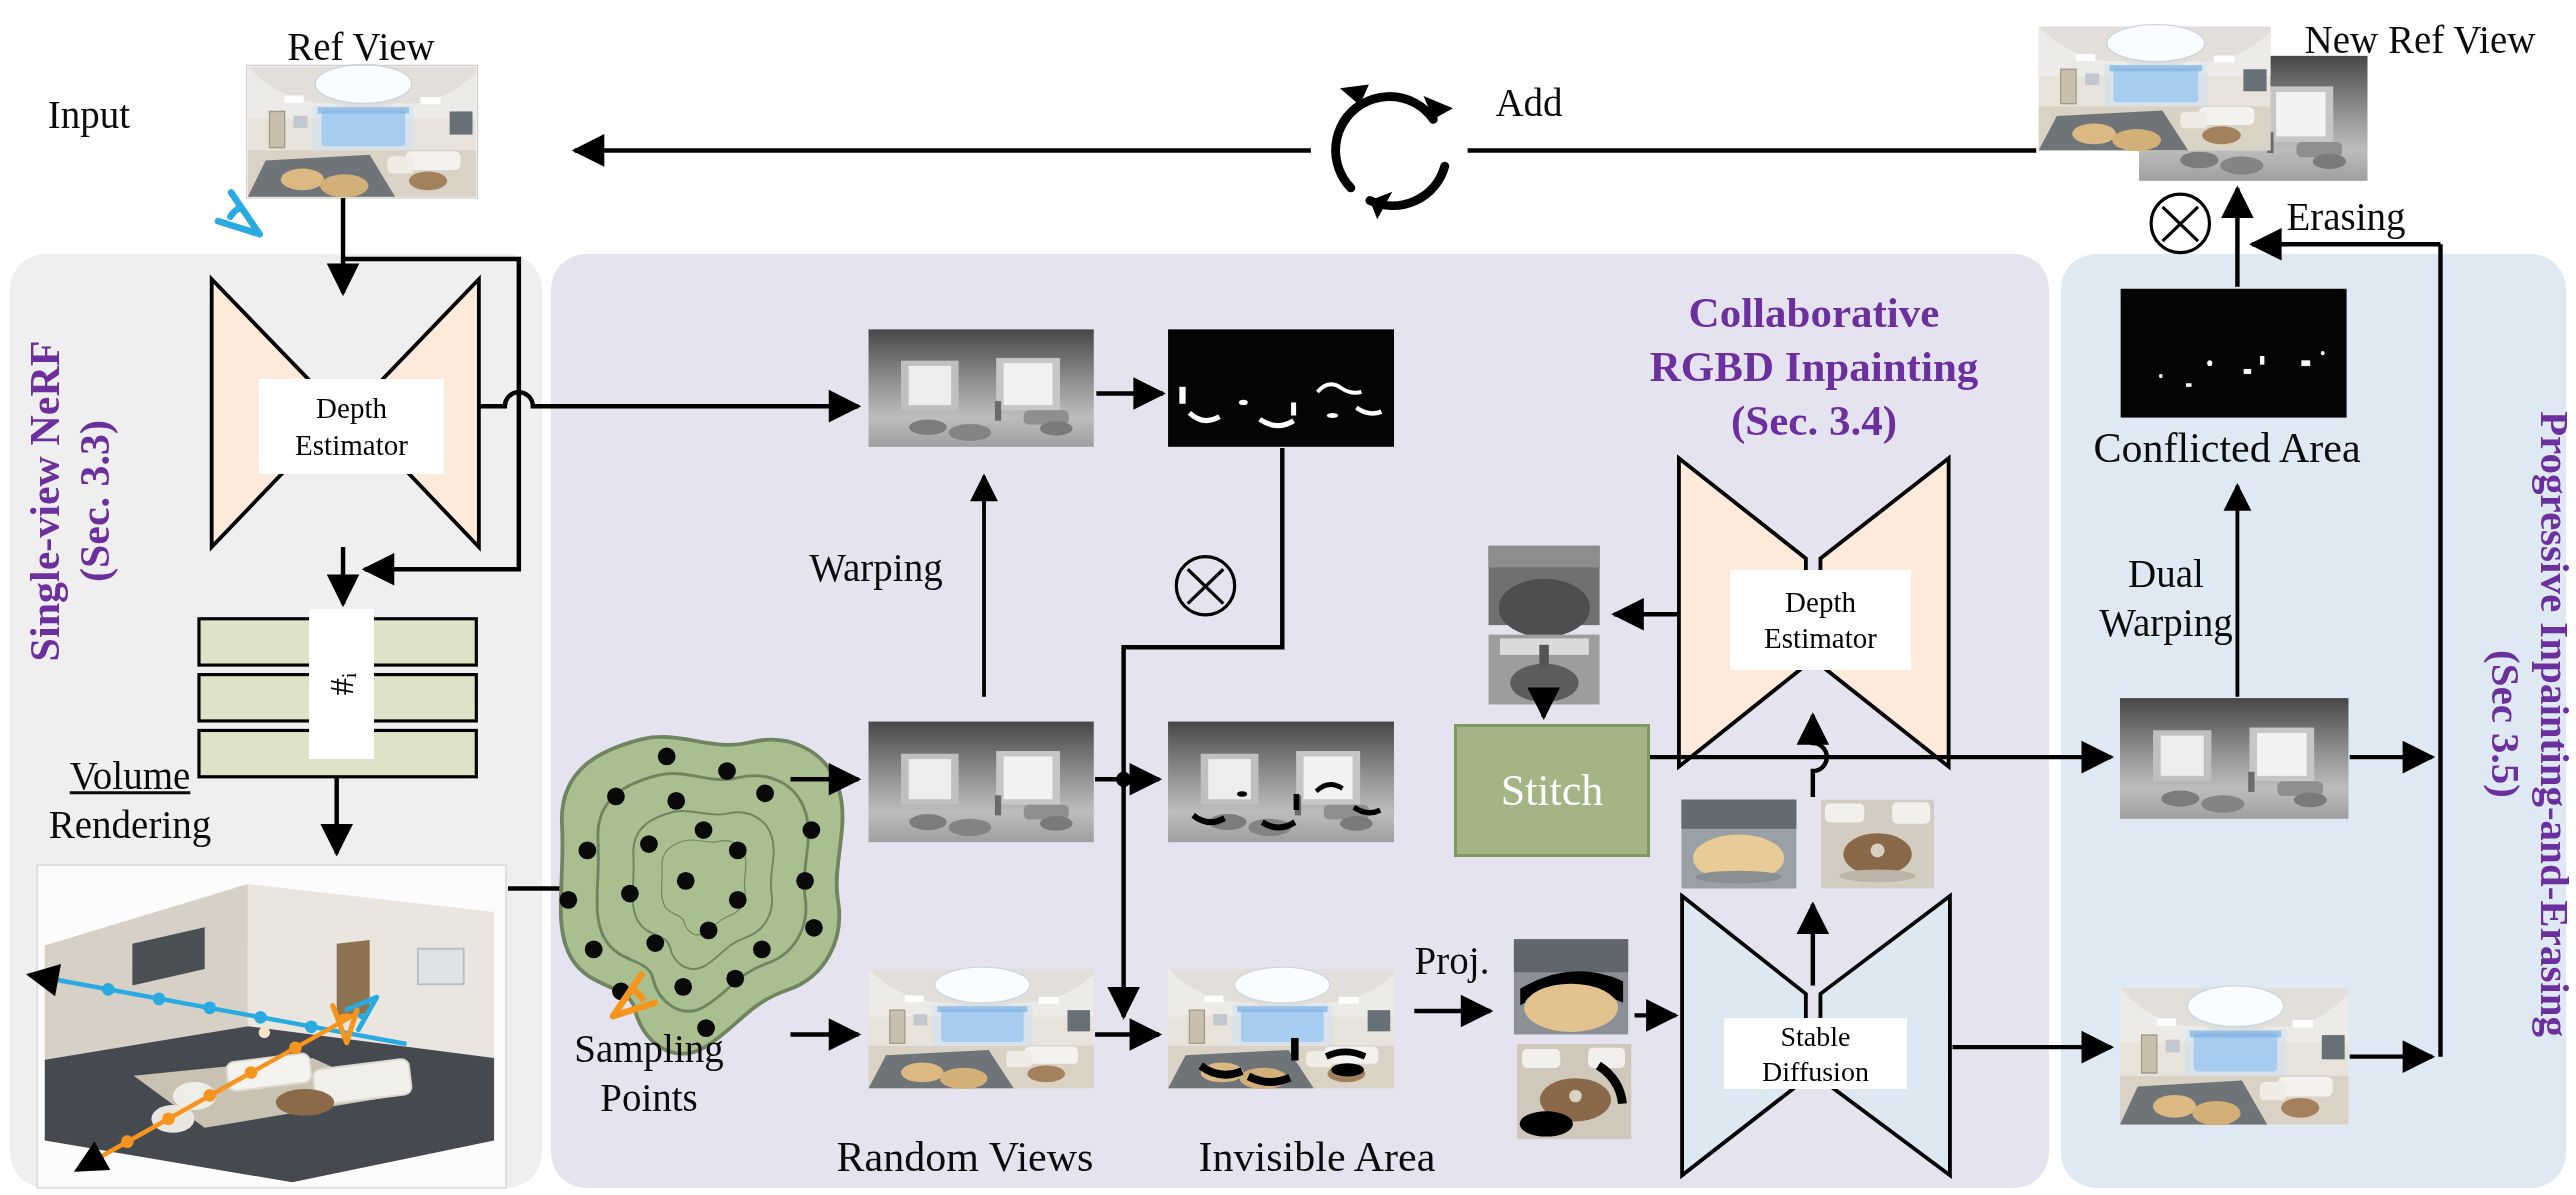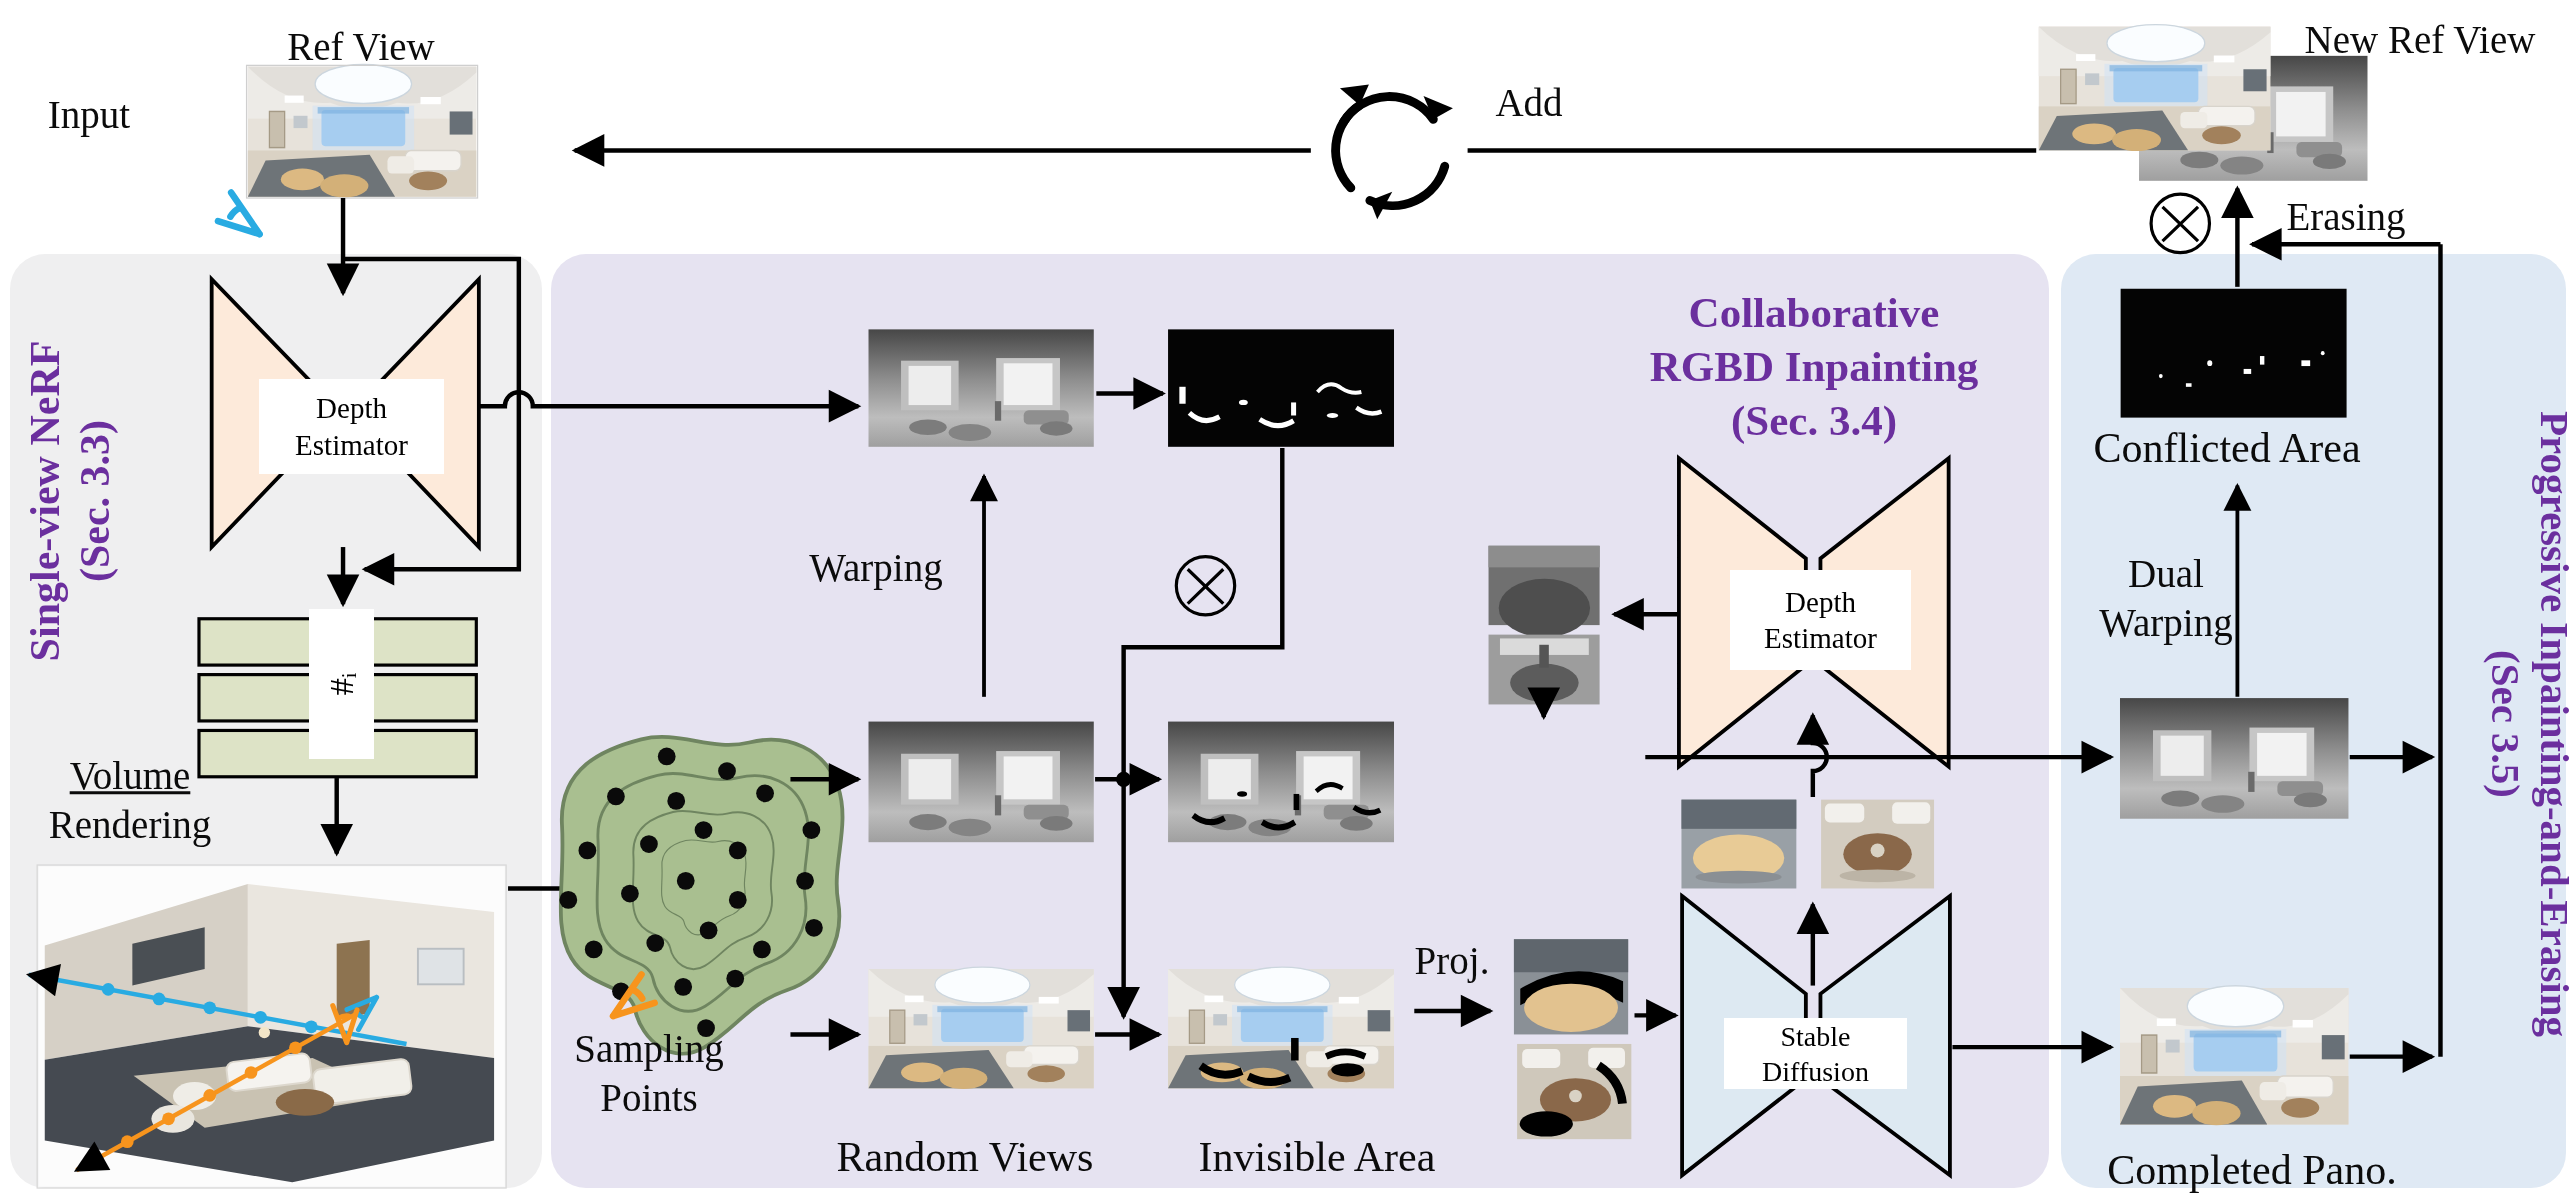--- a/index.html
+++ b/index.html
@@ -429,37 +429,39 @@
   <div class="lbl f62 tctr" style="left:649px;top:1074px;">
     <span style="display:block;">Sampling</span>
     <span style="display:block;">Points</span>
   </div>
 
   <div class="lbl f62" style="left:876px;top:567px;">Warping</div>
   <div class="lbl f66" style="left:965px;top:1157px;">Random Views</div>
   <div class="lbl f66" style="left:1317px;top:1157px;">Invisible Area</div>
   <div class="lbl f62" style="left:1452px;top:960px;">Proj.</div>
 
+  <div class="stitch" style="left:1454px;top:724px;width:190px;height:127px;font-size:44px;">
+    <span>Stitch</span>
+  </div>
 
   <div class="whitebox" style="left:1730px;top:564px;width:181px;height:100px;font-size:29px;">
     <span>Depth</span>
     <span>Estimator</span>
   </div>
 
   <div class="whitebox" style="left:1724px;top:1012px;width:183px;height:71px;font-size:28px;">
     <span>Stable</span>
     <span>Diffusion</span>
   </div>
 
   <div class="lbl f66" style="left:2227px;top:448px;">Conflicted Area</div>
   <div class="lbl f62 tctr" style="left:2166px;top:599px;">
     <span style="display:block;">Dual</span>
     <span style="display:block;">Warping</span>
   </div>
-  <div class="lbl f66" style="left:2252px;top:1170px;">Completed Pano.</div>
 
   <div class="lbl ptitle vrot-cw" style="left:2530px;top:724px;font-size:41px;text-align:center;line-height:1.2;">
     <span style="display:block;">Progressive Inpainting-and-Erasing</span>
     <span style="display:block;">(Sec 3.5)</span>
   </div>
 
 </div>
 
 
 </body></html>

